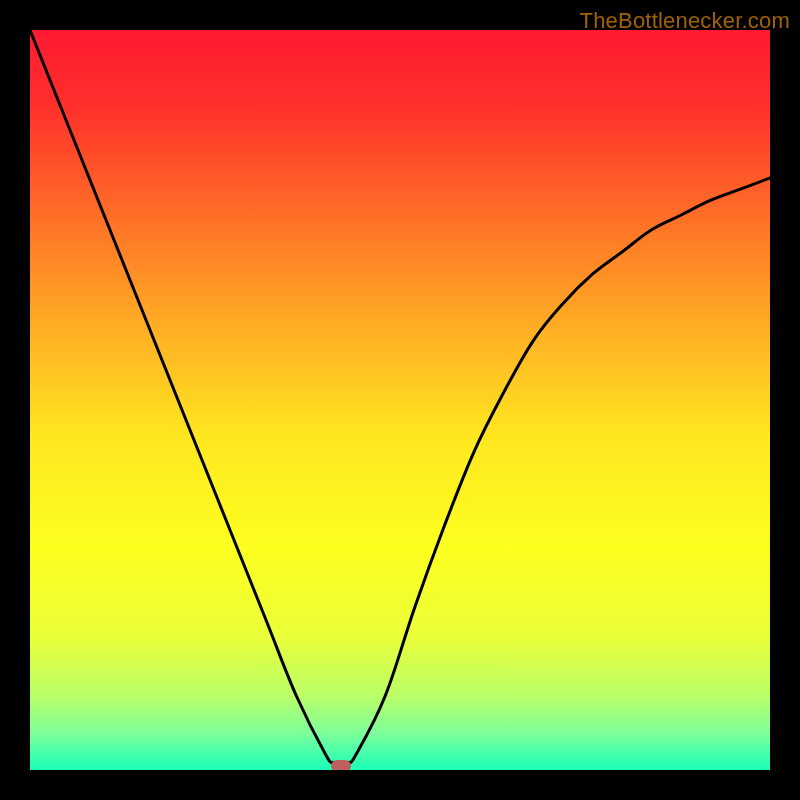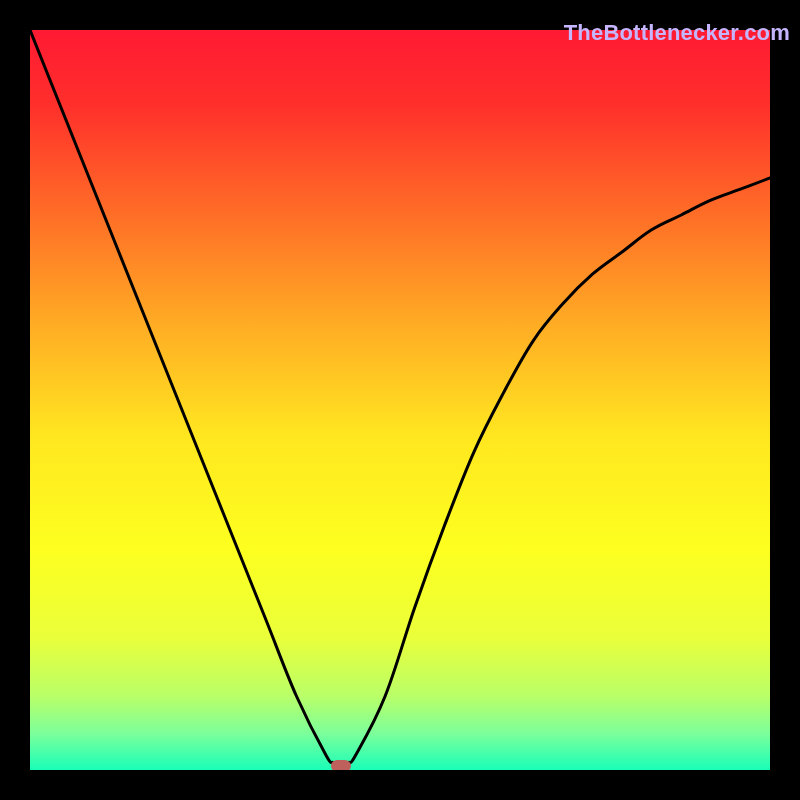--- a/index.html
+++ b/index.html
@@ -13,25 +13,25 @@
   }
   .frame {
     position: absolute;
     top: 0; left: 0;
     width: 800px;
     height: 800px;
     background: #000;
   }
   .watermark {
     position: absolute;
-    top: 20px;
+    top: 8px;
     right: 10px;
-    color: #c4b5fd;
+    color: #a16207;
     font-size: 22px;
-    font-weight: 700;
+    font-weight: 400;
     letter-spacing: 0.2px;
     z-index: 10;
   }
   .plot {
     position: absolute;
     top: 30px;
     left: 30px;
     width: 740px;
     height: 740px;
     overflow: hidden;

